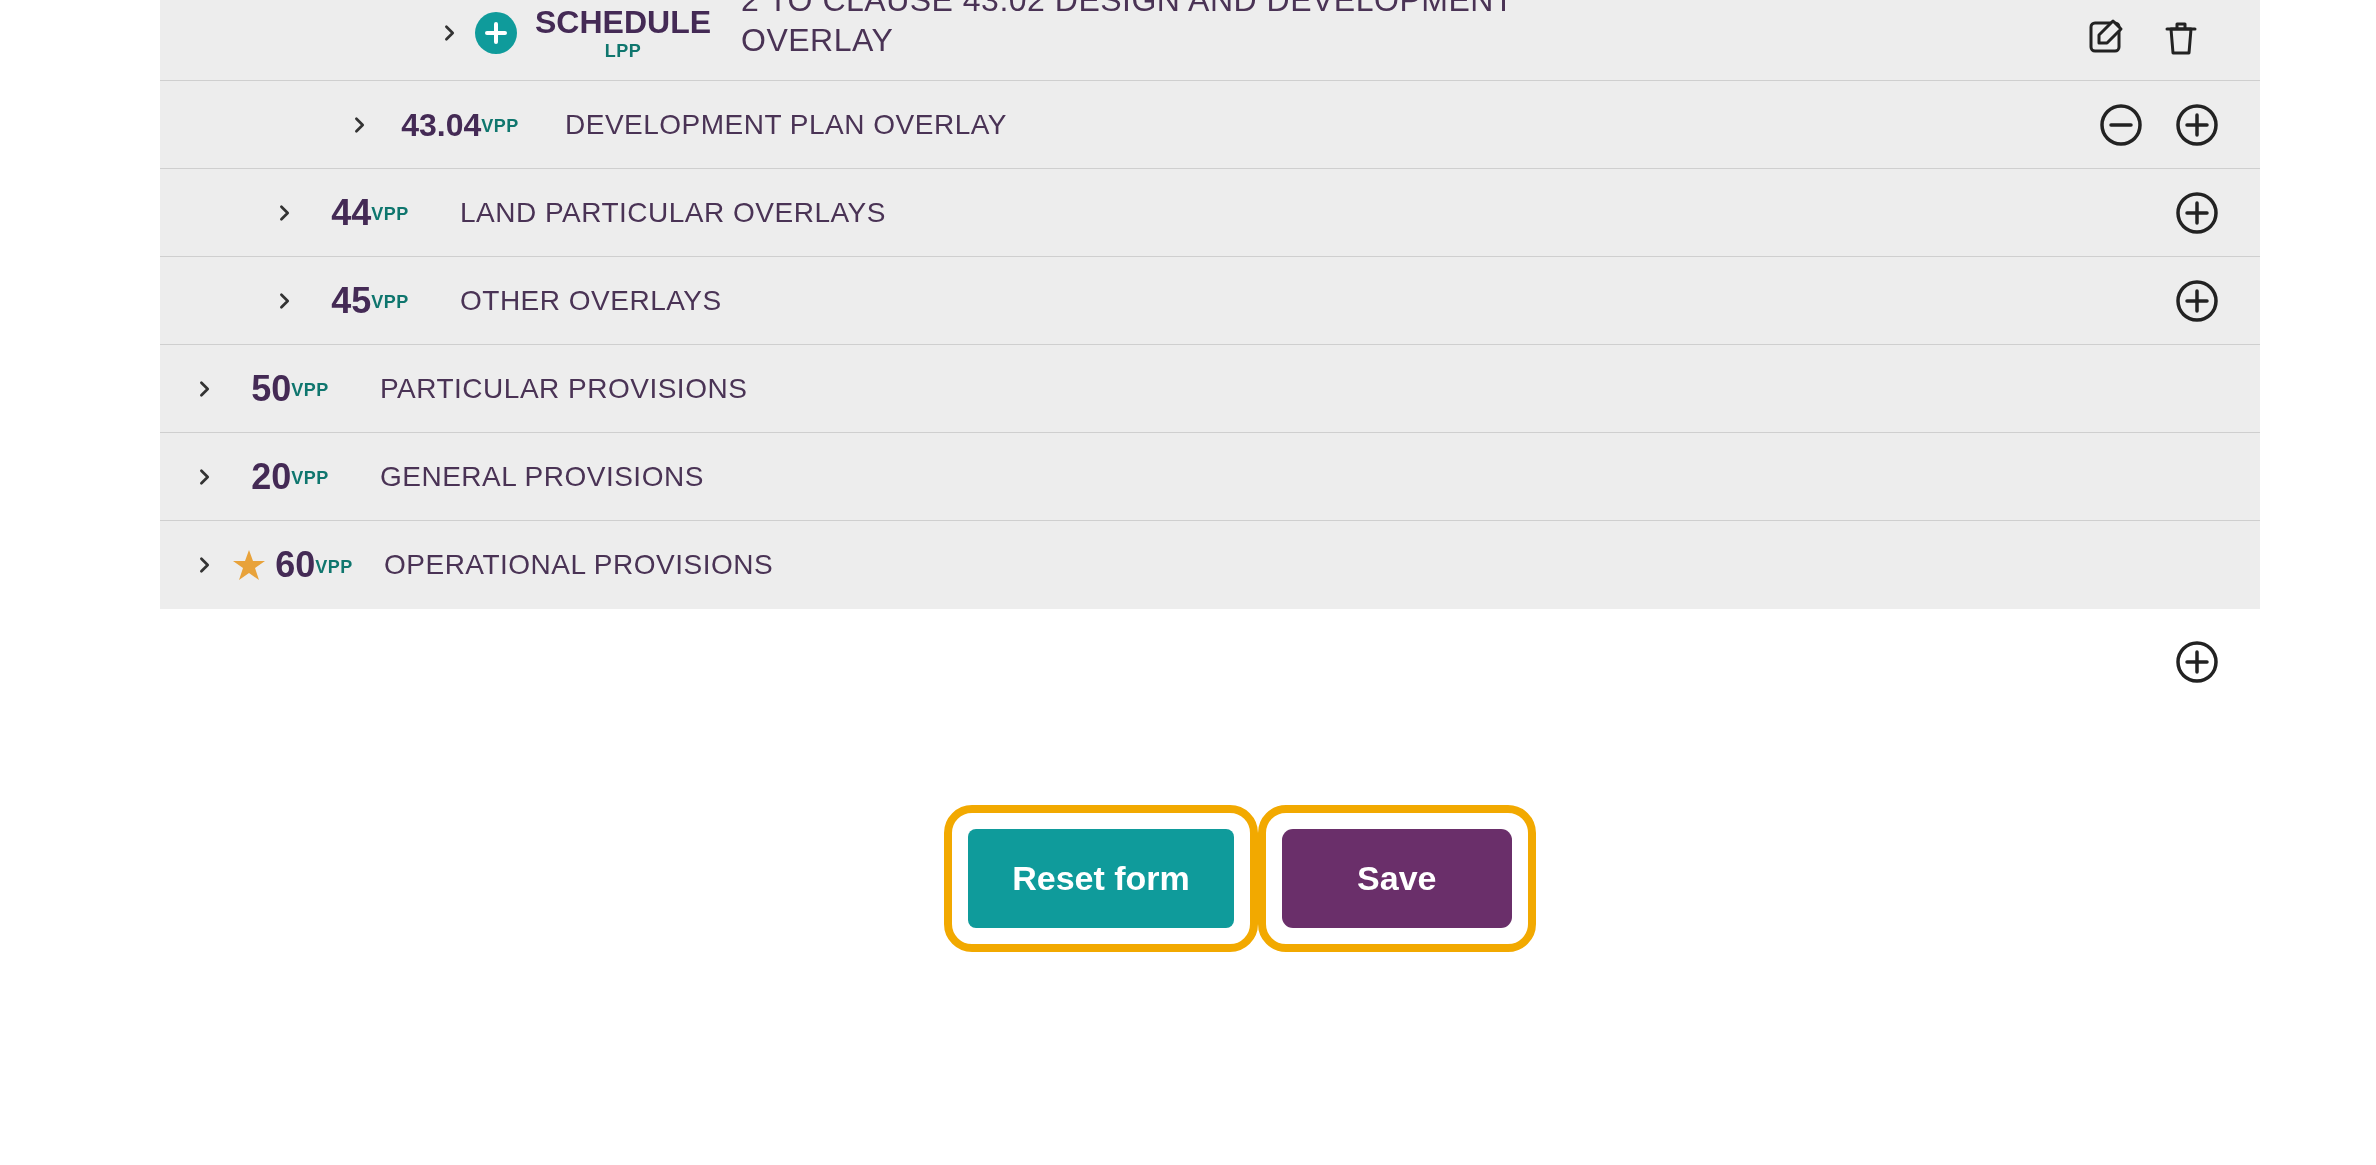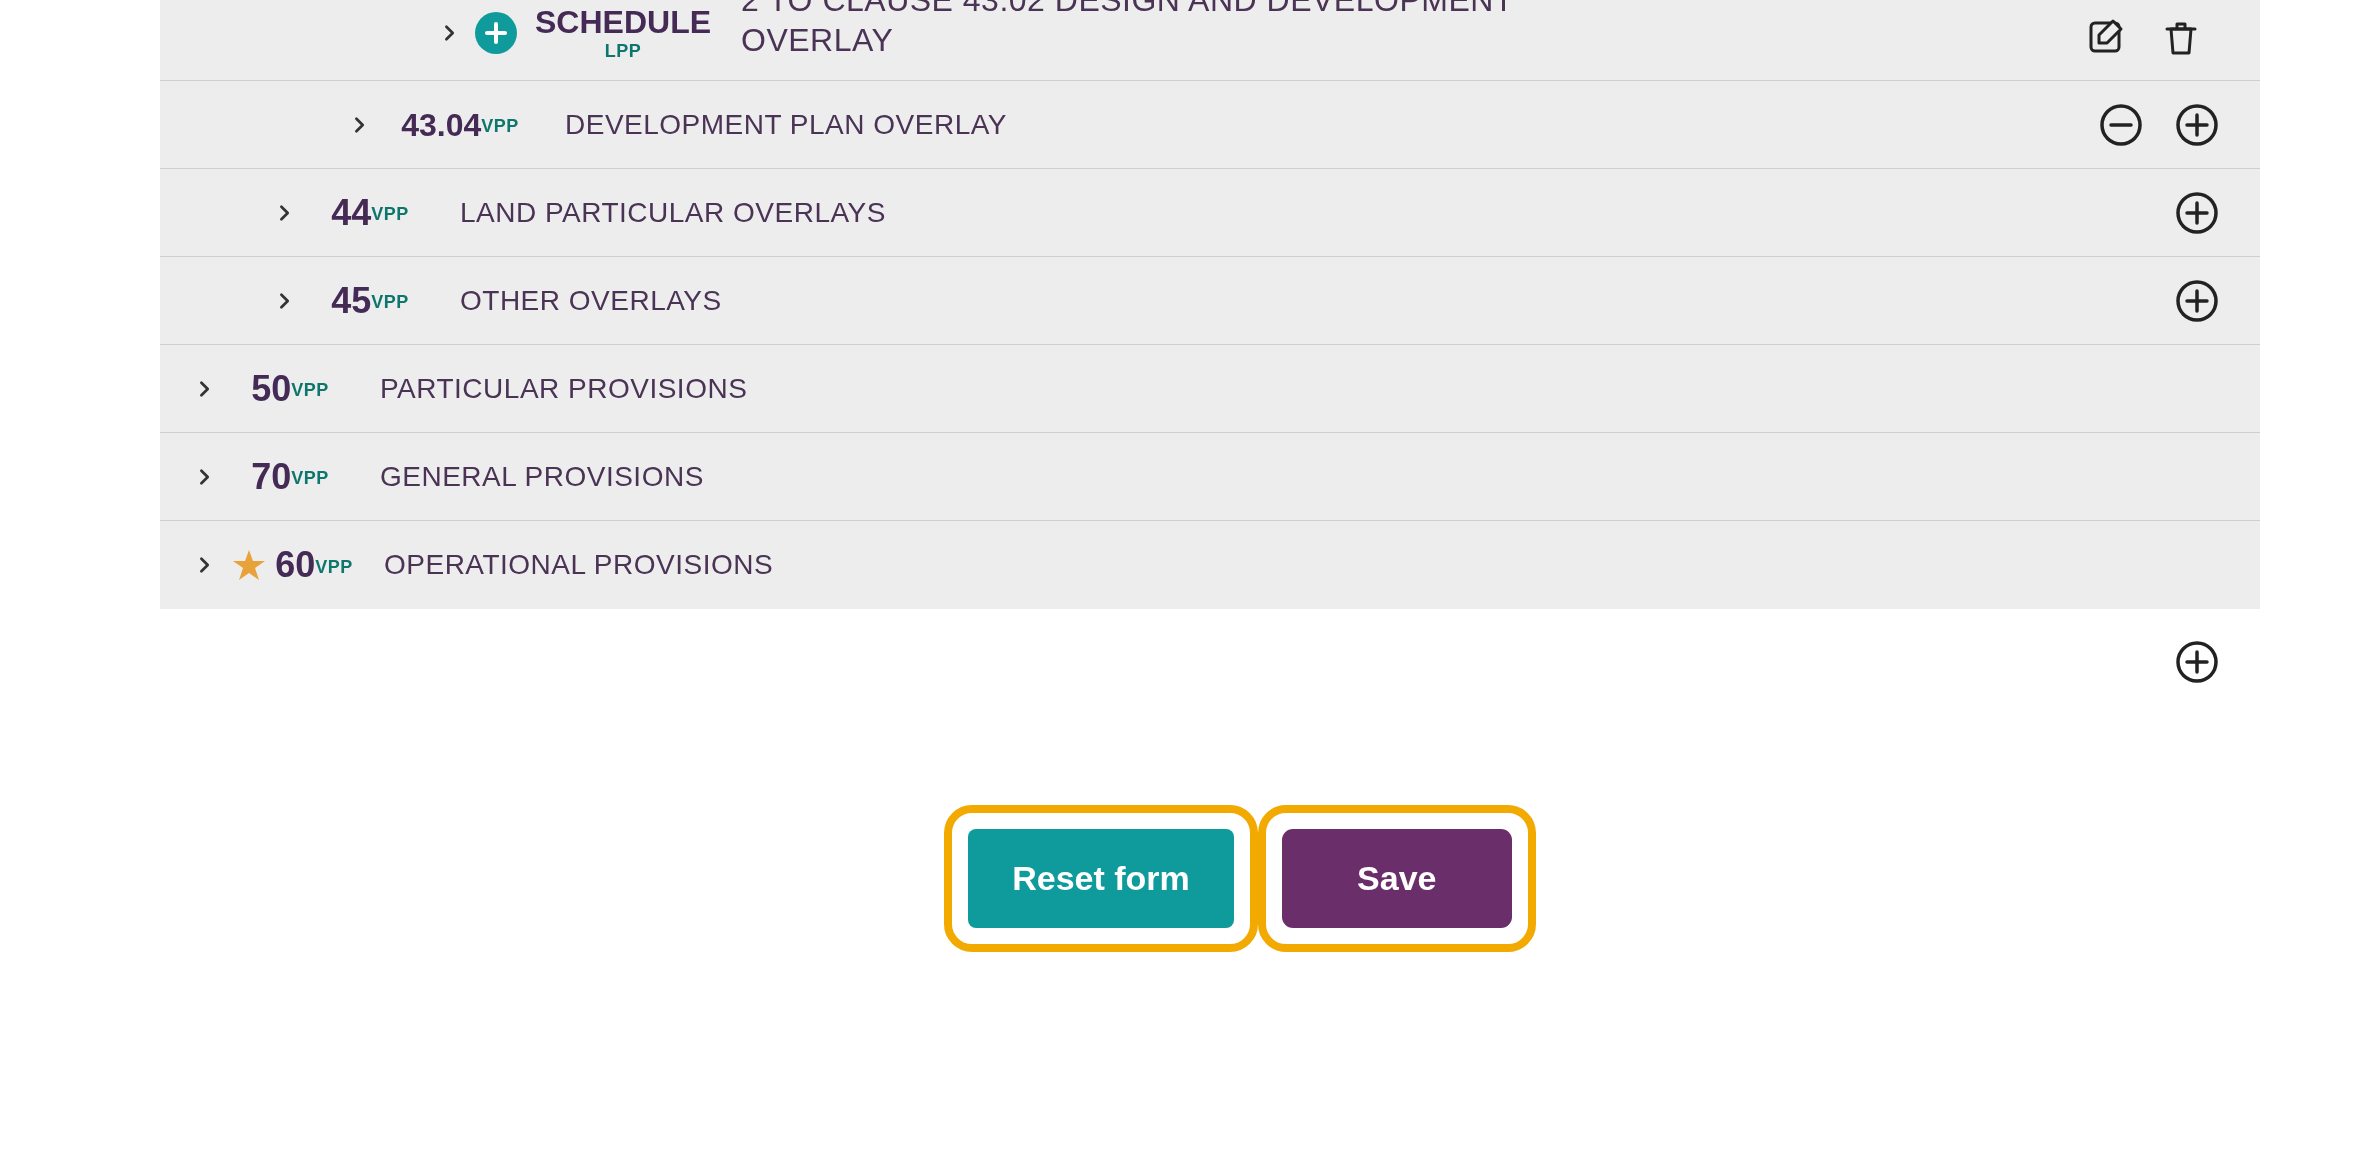--- a/index.html
+++ b/index.html
@@ -302,21 +302,21 @@
   </div>
 
   <div class="row">
     <div class="pad indent-0"></div>
     <div class="chev">
       <svg viewBox="0 0 20 20">
           <use href="#chev-right"></use>
         </svg>
     </div>
     <div class="numblock">
-      <span class="num">70</span>
+      <span class="num">20</span>
       <span class="sub">VPP</span>
     </div>
     <div class="title">GENERAL PROVISIONS</div>
   </div>
 
   <div class="row no-border">
     <div class="pad indent-0"></div>
     <div class="chev">
       <svg viewBox="0 0 20 20">
           <use href="#chev-right"></use>

